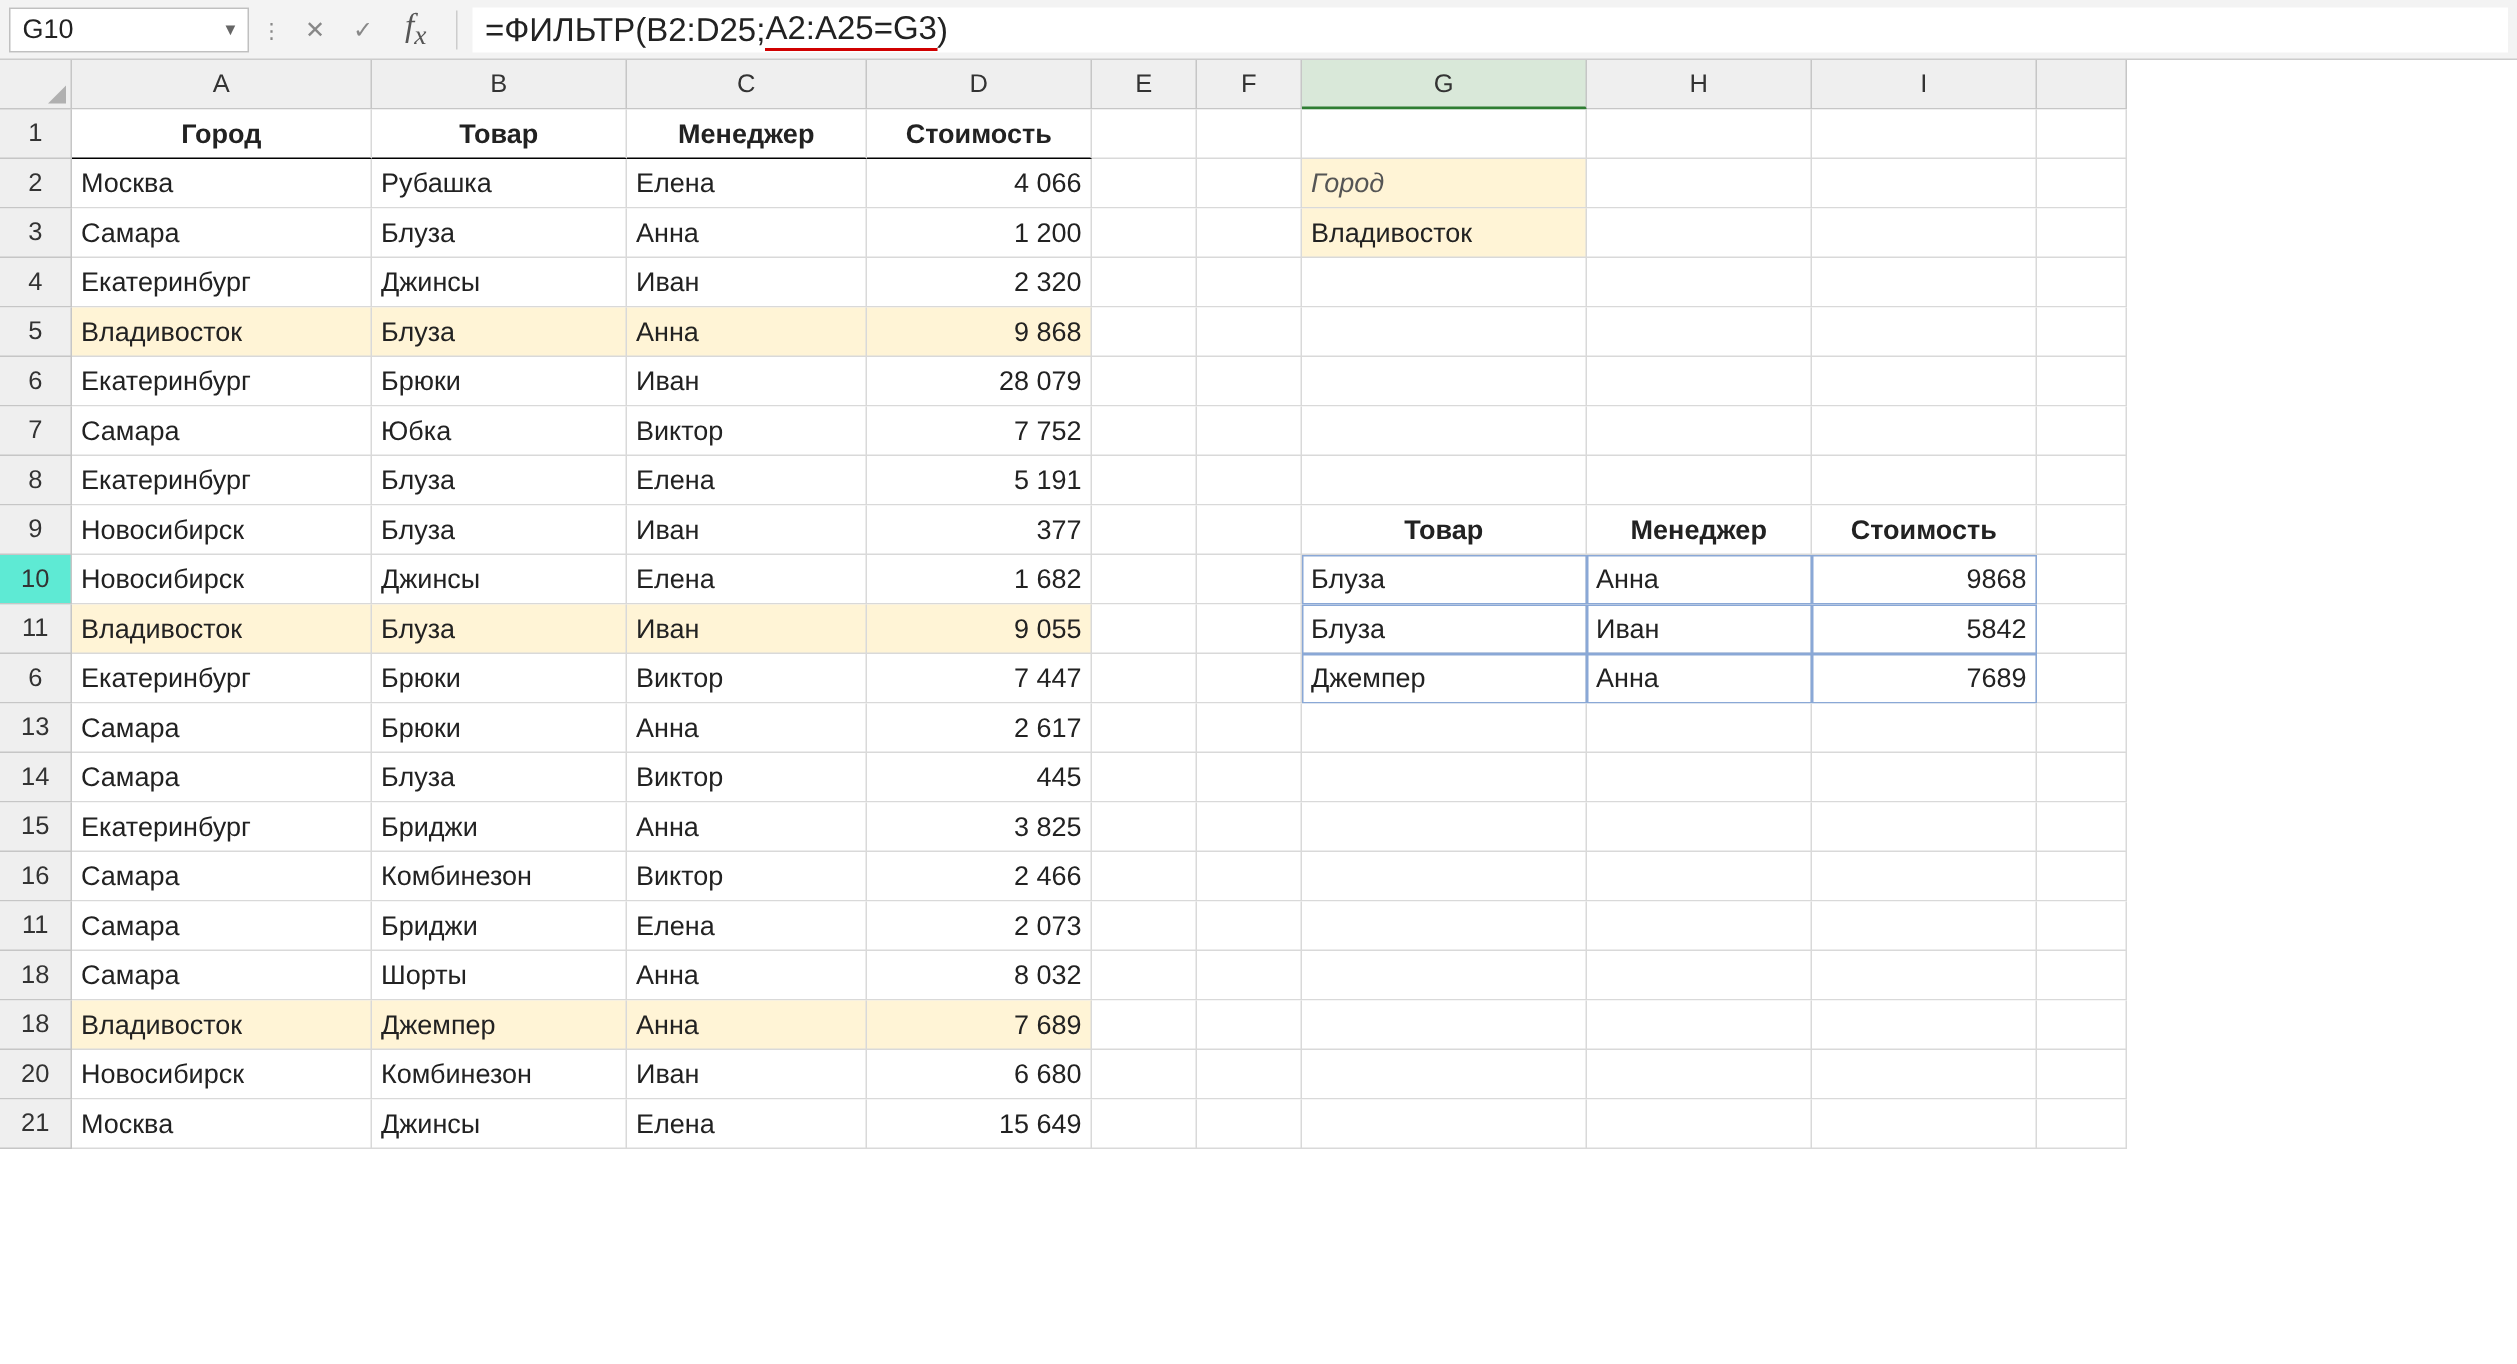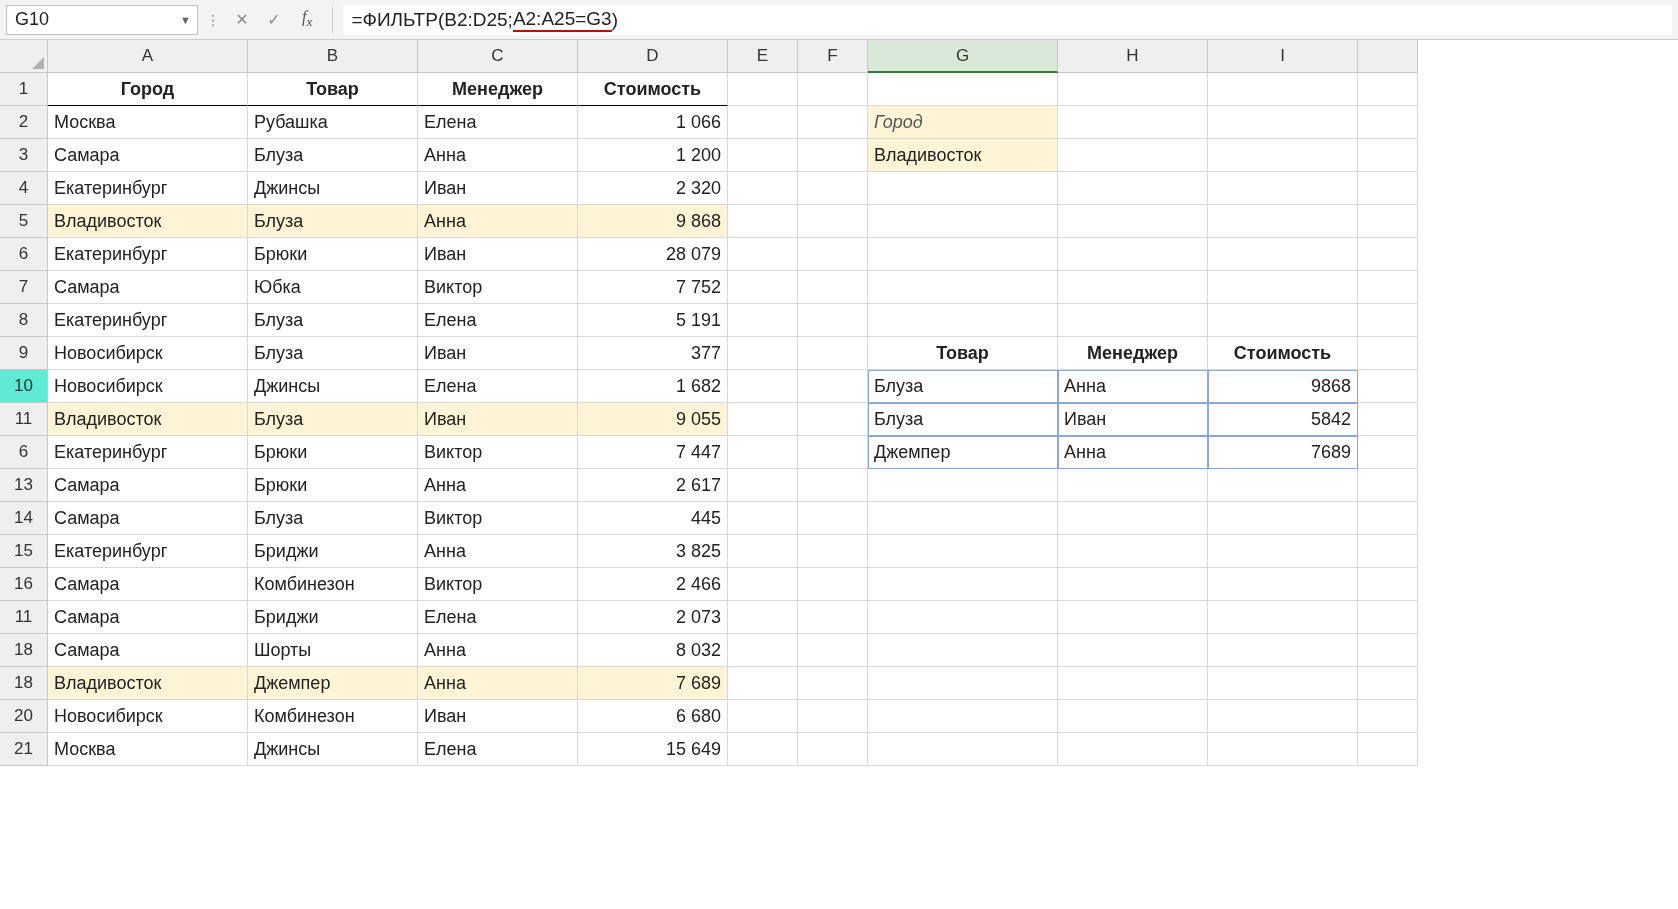--- a/index.html
+++ b/index.html
@@ -1,25 +1,25 @@
 <!DOCTYPE html>
 <html><head>
 <meta charset="utf-8">
 <style>
 * { box-sizing: border-box; margin: 0; padding: 0; }
 body { font-family: "Segoe UI", Arial, sans-serif; font-size: 18px; background: #fff; color: #222; user-select: none; }
 
 .formula-bar { display: flex; align-items: center; height: 40px; background: #f3f3f3; border-bottom: 1px solid #ccc; padding: 0 6px; gap: 4px; }
-.name-box { width: 192px; height: 30px; background: #fff; border: 1px solid #c0c0c0; display: flex; align-items: center; padding: 0 8px; font-size: 18px; position: relative; }
+.name-box { width: 160px; height: 30px; background: #fff; border: 1px solid #c0c0c0; display: flex; align-items: center; padding: 0 8px; font-size: 18px; position: relative; }
 .name-box .chev { position: absolute; right: 6px; color: #666; font-size: 11px; }
 .divider { width: 1px; height: 26px; background: #ccc; margin: 0 6px; }
 .sep-dots { color: #888; font-size: 14px; padding: 0 4px; }
 .fb-btn { width: 28px; text-align: center; color: #888; font-size: 16px; }
-.fx-label { font-style: italic; font-family: "Times New Roman", serif; color: #555; padding: 0 10px; font-size: 16px; }
-.formula-input { flex: 1; height: 30px; background: #fff; display: flex; align-items: center; padding: 0 8px; font-size: 19px; position: relative; }
+.fx-label { font-style: italic; font-family: "Times New Roman", serif; color: #555; padding: 0 10px; font-size: 22px; }
+.formula-input { flex: 1; height: 30px; background: #fff; display: flex; align-items: center; padding: 0 8px; font-size: 22px; position: relative; }
 .formula-input .underline { border-bottom: 2px solid #d00000; }
 
 .sheet { display: grid; grid-template-columns: 48px 200px 170px 160px 150px 70px 70px 190px 150px 150px 60px; }
 .hdr, .rowhdr, .cell { border-right: 1px solid #d9d9d9; border-bottom: 1px solid #d9d9d9; height: 33px; display: flex; align-items: center; padding: 0 6px; }
 .hdr { background: #efefef; justify-content: center; color: #333; font-size: 17px; border-right: 1px solid #c6c6c6; border-bottom: 1px solid #c6c6c6; }
 .rowhdr { background: #efefef; justify-content: center; color: #333; font-size: 17px; border-right: 1px solid #c6c6c6; border-bottom: 1px solid #c6c6c6; }
 .rowhdr.active { background: #5eead4; }
 .corner { background: #efefef; border-right: 1px solid #c6c6c6; border-bottom: 1px solid #c6c6c6; position: relative; }
 .corner::after { content:""; position:absolute; right:3px; bottom:3px; width:0; height:0; border-left:12px solid transparent; border-bottom:12px solid #b0b0b0; }
 .cell { background: #fff; overflow: hidden; white-space: nowrap; }
@@ -74,21 +74,21 @@
     <div class="cell"></div>
     <div class="cell"></div>
     <div class="cell"></div>
     <div class="cell"></div>
     <div class="cell"></div>
     <div class="cell"></div>
     <div class="rowhdr">2</div>
     <div class="cell">Москва</div>
     <div class="cell">Рубашка</div>
     <div class="cell">Елена</div>
-    <div class="cell num">1 066</div>
+    <div class="cell num">4 066</div>
     <div class="cell"></div>
     <div class="cell"></div>
     <div class="cell italic yellow">Город</div>
     <div class="cell"></div>
     <div class="cell"></div>
     <div class="cell"></div>
     <div class="rowhdr">3</div>
     <div class="cell">Самара</div>
     <div class="cell">Блуза</div>
     <div class="cell">Анна</div>

